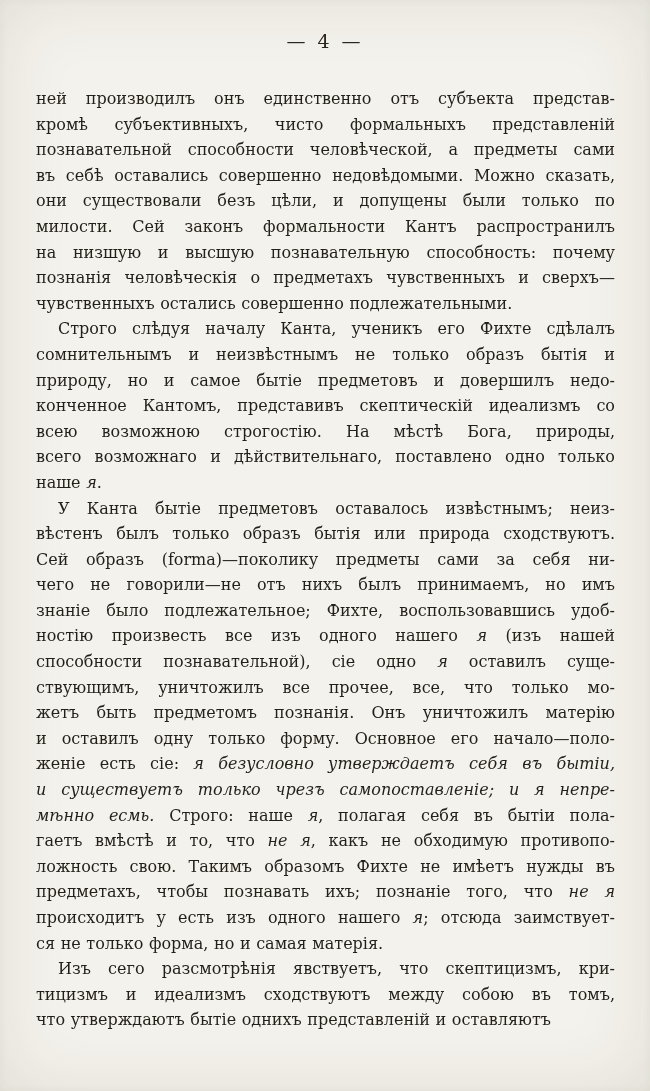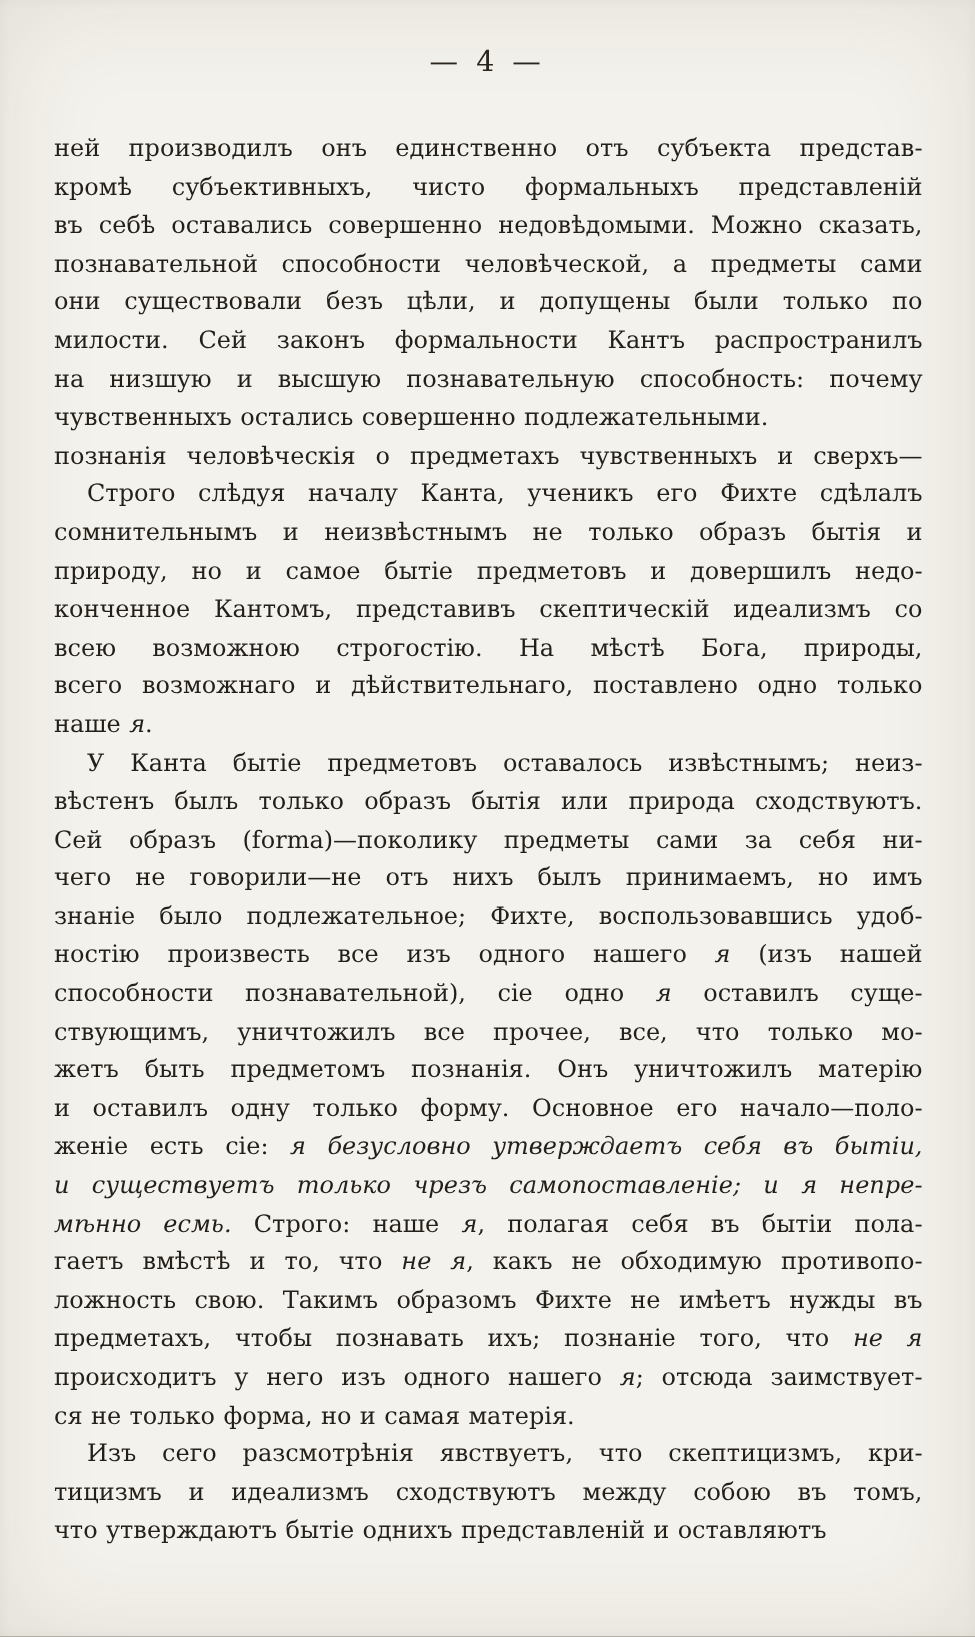--- a/index.html
+++ b/index.html
@@ -51,27 +51,27 @@
 </style>
 </head>
 <body>
 
 <div class="scan">
   <div class="page-number">— 4 —</div>
   <div class="page-body">
       <div class="paragraph">
         <div class="line"><span>ней производилъ онъ единственно отъ субъекта представ-</span></div>
         <div class="line"><span>кромѣ субъективныхъ, чисто формальныхъ представленій</span></div>
+        <div class="line"><span>познавательной способности человѣческой, а предметы сами</span></div>
         <div class="line"><span>въ себѣ оставались совершенно недовѣдомыми. Можно сказать,</span></div>
-        <div class="line"><span>познавательной способности человѣческой, а предметы сами</span></div>
         <div class="line"><span>они существовали безъ цѣли, и допущены были только по</span></div>
         <div class="line"><span>милости. Сей законъ формальности Кантъ распространилъ</span></div>
         <div class="line"><span>на низшую и высшую познавательную способность: почему</span></div>
+        <div class="line"><span>познанія человѣческія о предметахъ чувственныхъ и сверхъ—</span></div>
         <div class="line last"><span>чувственныхъ остались совершенно подлежательными.</span></div>
-        <div class="line"><span>познанія человѣческія о предметахъ чувственныхъ и сверхъ—</span></div>
       </div>
       <div class="paragraph">
         <div class="line indent"><span>Строго слѣдуя началу Канта, ученикъ его Фихте сдѣлалъ</span></div>
         <div class="line"><span>сомнительнымъ и неизвѣстнымъ не только образъ бытія и</span></div>
         <div class="line"><span>природу, но и самое бытіе предметовъ и довершилъ недо-</span></div>
         <div class="line"><span>конченное Кантомъ, представивъ скептическій идеализмъ со</span></div>
         <div class="line"><span>всею возможною строгостію. На мѣстѣ Бога, природы,</span></div>
         <div class="line"><span>всего возможнаго и дѣйствительнаго, поставлено одно только</span></div>
         <div class="line last"><span>наше </span><span class="italic">я</span><span>.</span></div>
       </div>
@@ -85,21 +85,21 @@
         <div class="line"><span>способности познавательной), сіе одно </span><span class="italic">я</span><span> оставилъ суще-</span></div>
         <div class="line"><span>ствующимъ, уничтожилъ все прочее, все, что только мо-</span></div>
         <div class="line"><span>жетъ быть предметомъ познанія. Онъ уничтожилъ матерію</span></div>
         <div class="line"><span>и оставилъ одну только форму. Основное его начало—поло-</span></div>
         <div class="line"><span>женіе есть сіе: </span><span class="italic">я безусловно утверждаетъ себя въ бытіи,</span></div>
         <div class="line"><span class="italic">и существуетъ только чрезъ самопоставленіе; и я непре-</span></div>
         <div class="line"><span class="italic">мѣнно есмь.</span><span> Строго: наше </span><span class="italic">я</span><span>, полагая себя въ бытіи пола-</span></div>
         <div class="line"><span>гаетъ вмѣстѣ и то, что </span><span class="italic">не я</span><span>, какъ не обходимую противопо-</span></div>
         <div class="line"><span>ложность свою. Такимъ образомъ Фихте не имѣетъ нужды въ</span></div>
         <div class="line"><span>предметахъ, чтобы познавать ихъ; познаніе того, что </span><span class="italic">не я</span></div>
-        <div class="line"><span>происходитъ у него изъ одного нашего </span><span class="italic">я</span><span>; отсюда заимствует-</span></div>
+        <div class="line"><span>происходитъ у есть изъ одного нашего </span><span class="italic">я</span><span>; отсюда заимствует-</span></div>
         <div class="line last"><span>ся не только форма, но и самая матерія.</span></div>
       </div>
       <div class="paragraph">
         <div class="line indent"><span>Изъ сего разсмотрѣнія явствуетъ, что скептицизмъ, кри-</span></div>
         <div class="line"><span>тицизмъ и идеализмъ сходствуютъ между собою въ томъ,</span></div>
         <div class="line last"><span>что утверждаютъ бытіе однихъ представленій и оставляютъ</span></div>
       </div>
     </div>
 </div>
 

